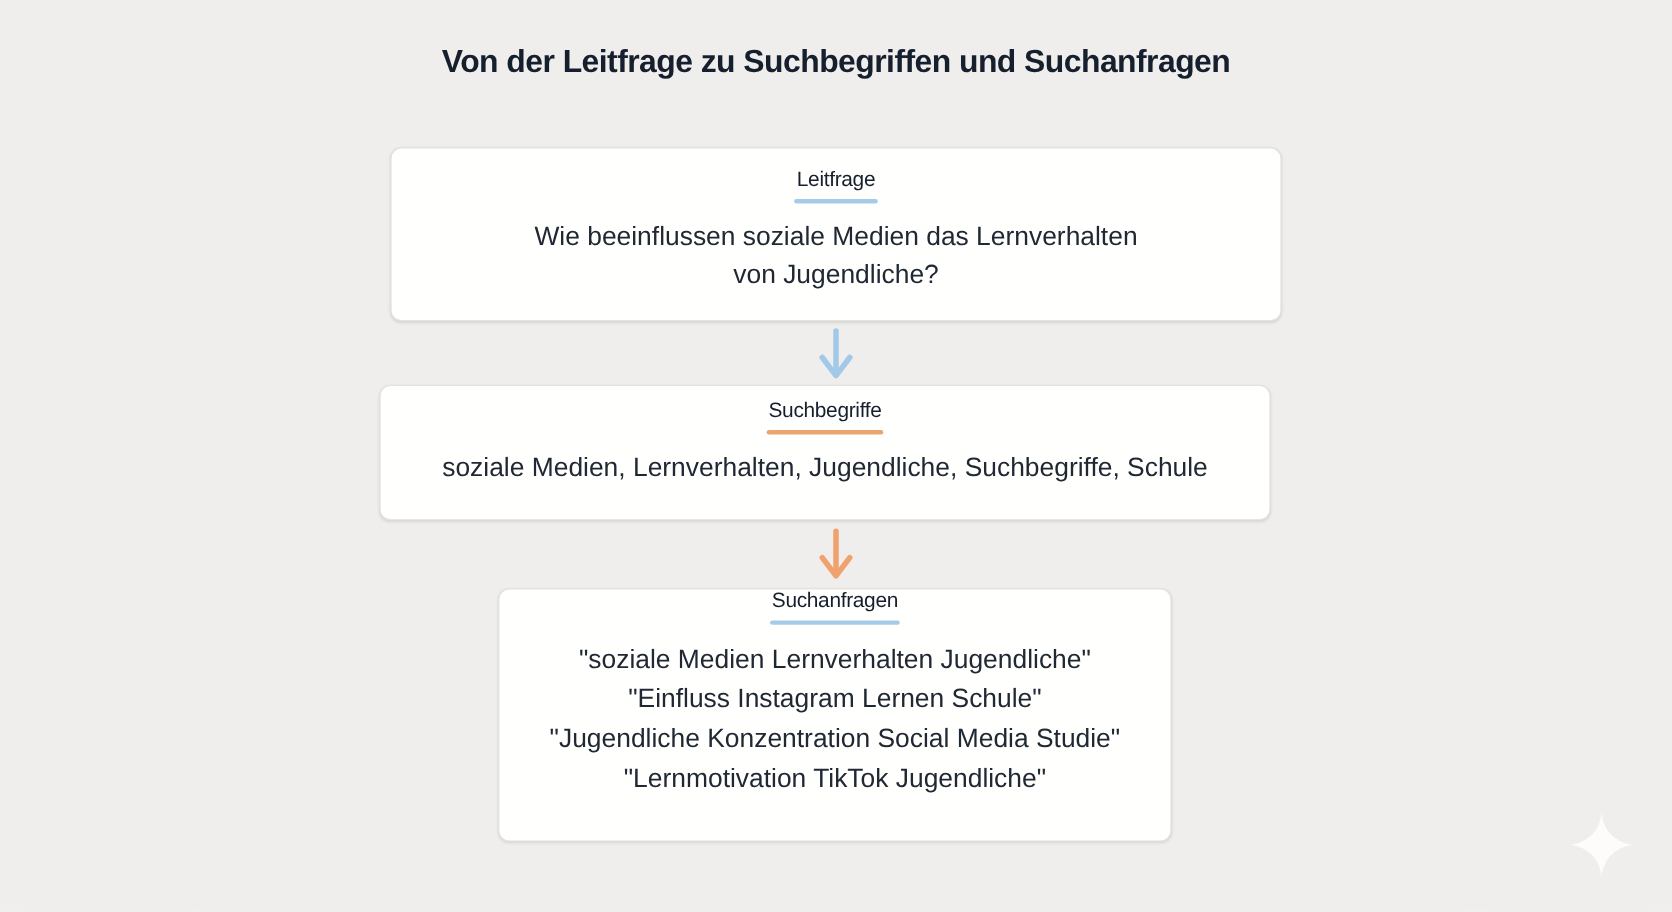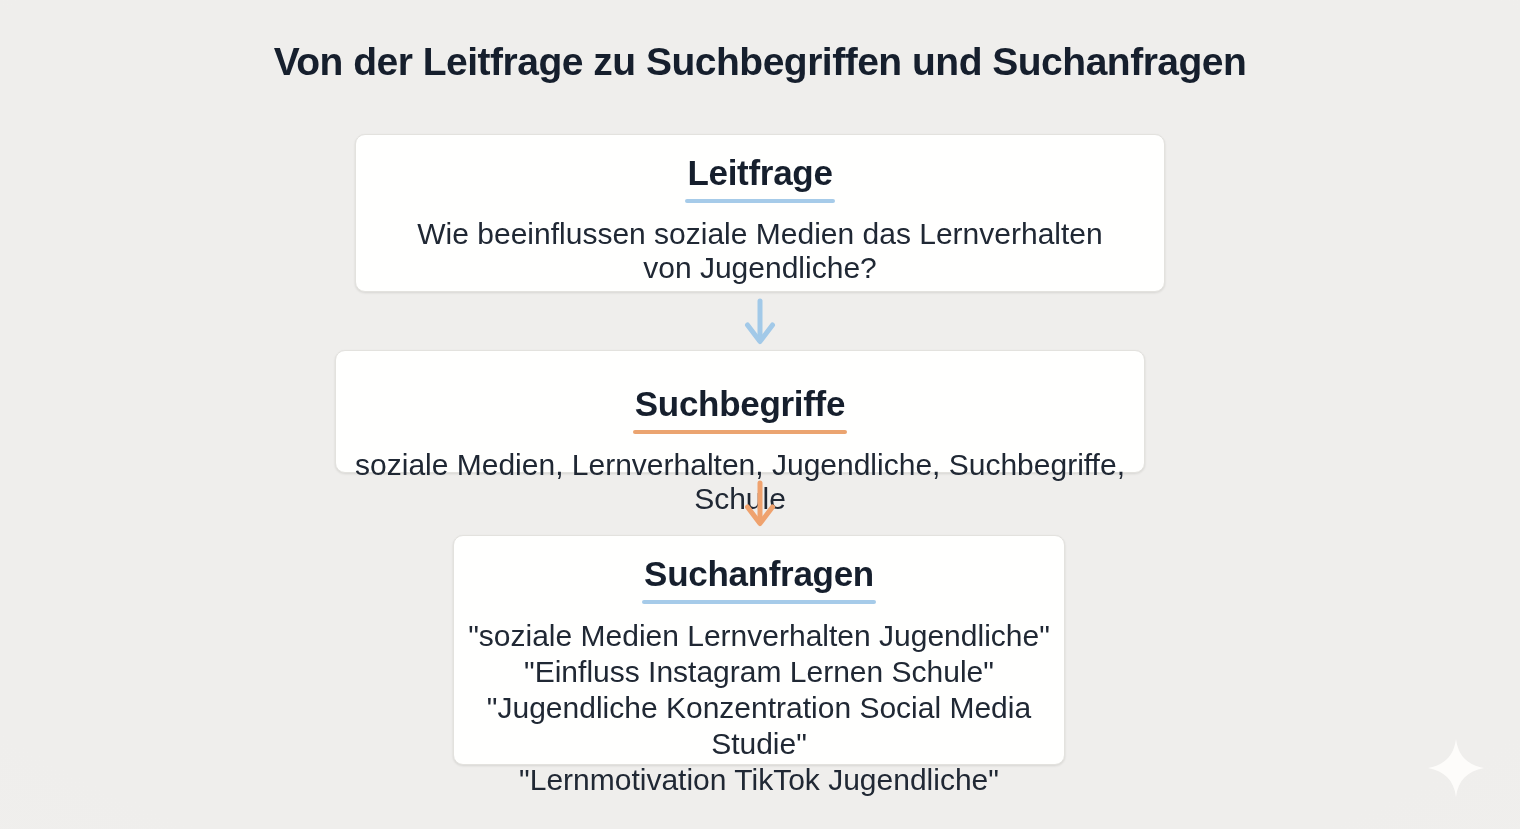--- a/index.html
+++ b/index.html
@@ -16,66 +16,66 @@
     color: var(--body-text);
   }
 
   .title {
     position: absolute;
     top: 40px;
     left: 0;
     width: 100%;
     margin: 0;
     text-align: center;
-    font-size: 39px;
+    font-size: 29px;
     font-weight: 700;
     letter-spacing: -0.5px;
     color: var(--heading-text);
   }
 
   .box {
     position: absolute;
     box-sizing: border-box;
     background: var(--box-bg);
     border: 1px solid var(--box-border);
     border-radius: 10px;
     box-shadow: 0 1px 3px rgba(40, 40, 35, 0.07), 0 1px 2px rgba(40, 40, 35, 0.05);
     text-align: center;
   }
   .box-leitfrage    { left: 355px; top: 134px; width: 810px; height: 158px; padding-top: 18px; }
-  .box-suchbegriffe { left: 335px; top: 350px; width: 810px; height: 123px; padding-top: 33px; }
-  .box-suchanfragen { left: 453px; top: 535px; width: 612px; height: 230px; padding-top: 18px; }
+  .box-suchbegriffe { left: 345px; top: 350px; width: 810px; height: 123px; padding-top: 12px; }
+  .box-suchanfragen { left: 453px; top: 535px; width: 612px; height: 230px; }
 
   .box-heading {
     display: inline-block;
     position: relative;
     margin: 0;
     padding-bottom: 10px;
-    font-size: 35px;
-    font-weight: 700;
+    font-size: 19px;
+    font-weight: 400;
     letter-spacing: -0.3px;
     color: var(--heading-text);
   }
   .box-heading::after {
     content: "";
     position: absolute;
     left: -2px;
     right: -2px;
     bottom: 0;
     height: 4px;
     border-radius: 2px;
     background: var(--accent);
   }
   .accent-blue   { --accent: var(--blue-accent); }
   .accent-orange { --accent: var(--orange-accent); }
 
   .box-body { margin-top: 14px; }
   .box-line {
     margin: 0;
-    font-size: 30px;
+    font-size: 24px;
     line-height: 34px;
     color: var(--body-text);
   }
   .box-suchanfragen .box-line { line-height: 36px; }
 
   .arrow {
     position: absolute;
     width: 32px;
     height: 48px;
   }

